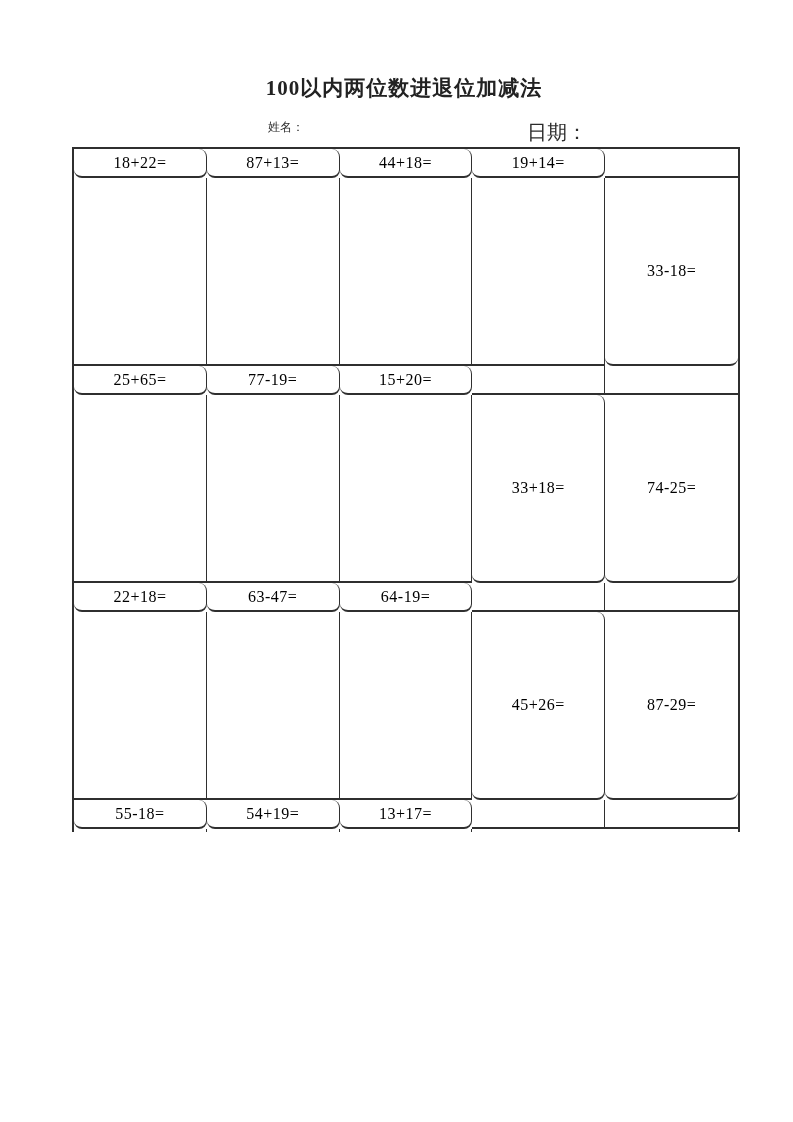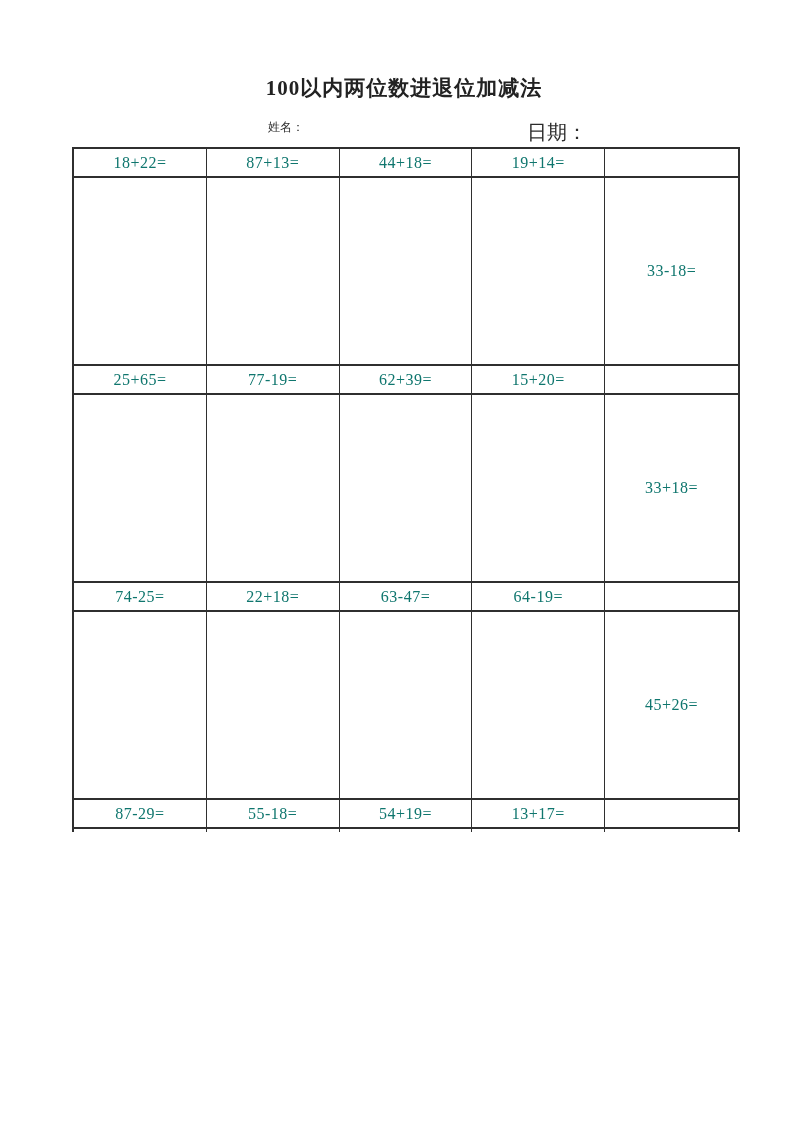--- a/index.html
+++ b/index.html
@@ -60,21 +60,22 @@
   }
   .grid > .cell:nth-child(n+36) {
     border-bottom: none;
   }
   .prob {
     display: flex;
     align-items: center;
     justify-content: center;
     font-size: 16px;
     letter-spacing: 0.5px;
-    color: #0f766e;
+    color: #000000;
+    border-radius: 8px;
   }
   .work {
     background: #ffffff;
   }
 </style>
 </head>
 <body>
 
 <div class="page">
 
@@ -92,21 +93,20 @@
 
     <div class="cell work"></div>
     <div class="cell work"></div>
     <div class="cell work"></div>
     <div class="cell work"></div>
     <div class="cell work"></div>
 
     <div class="cell prob">33-18=</div>
     <div class="cell prob">25+65=</div>
     <div class="cell prob">77-19=</div>
-    <div class="cell prob">62+39=</div>
     <div class="cell prob">15+20=</div>
 
     <div class="cell work"></div>
     <div class="cell work"></div>
     <div class="cell work"></div>
     <div class="cell work"></div>
     <div class="cell work"></div>
 
     <div class="cell prob">33+18=</div>
     <div class="cell prob">74-25=</div>

